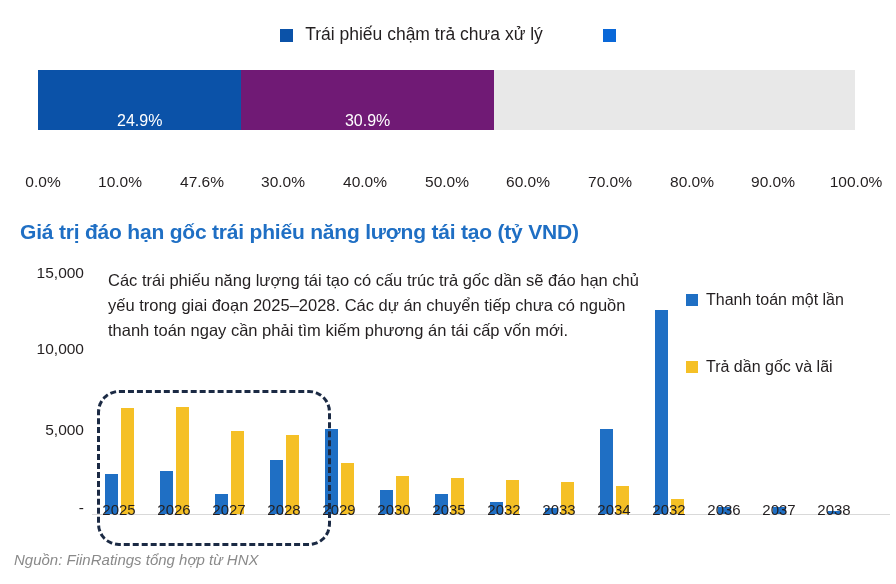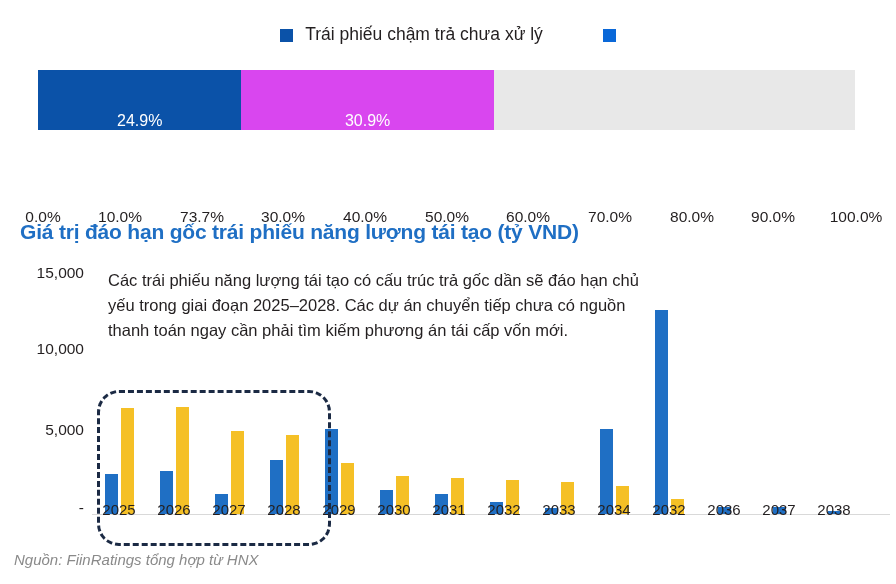--- a/index.html
+++ b/index.html
@@ -20,21 +20,21 @@
   .stack-wrap{
     position:absolute;left:38px;top:70px;width:817px;height:60px;
     background:#e8e8e8;display:flex;overflow:hidden;
   }
   .stack-seg{
     height:100%;display:flex;align-items:flex-end;justify-content:center;
     color:#ffffff;font-size:16px;
   }
 
   .pct-axis{
-    position:absolute;left:0;top:173px;width:896px;height:22px;margin-top:35px;
+    position:absolute;left:0;top:173px;width:896px;height:22px;
   }
   .pct-tick{
     position:absolute;top:0;transform:translateX(-50%);
     font-size:15.5px;color:#231f20;white-space:nowrap;
   }
 
   
   .chart-title{
     position:absolute;left:20px;top:220px;width:760px;
     font-size:21px;font-weight:bold;color:#1f6fc4;letter-spacing:-0.2px;
@@ -105,32 +105,32 @@
   </div>
   <div class="lg-item">
     <span class="lg-swatch" style="background:#0a68d8"></span>
   </div>
 </div>
 
 <div class="stack-wrap">
   <div class="stack-seg" style="width:24.9%;background:#0b52a8">
     <span>24.9%</span>
   </div>
-  <div class="stack-seg" style="width:30.9%;background:#d946ef">
+  <div class="stack-seg" style="width:30.9%;background:#701a75">
     <span>30.9%</span>
   </div>
   <div class="stack-seg" style="width:44.2%;background:#e8e8e8">
     <span></span>
   </div>
 </div>
 
 <div class="pct-axis">
   <span class="pct-tick" style="left:43px">0.0%</span>
   <span class="pct-tick" style="left:120px">10.0%</span>
-  <span class="pct-tick" style="left:202px">73.7%</span>
+  <span class="pct-tick" style="left:202px">47.6%</span>
   <span class="pct-tick" style="left:283px">30.0%</span>
   <span class="pct-tick" style="left:365px">40.0%</span>
   <span class="pct-tick" style="left:447px">50.0%</span>
   <span class="pct-tick" style="left:528px">60.0%</span>
   <span class="pct-tick" style="left:610px">70.0%</span>
   <span class="pct-tick" style="left:692px">80.0%</span>
   <span class="pct-tick" style="left:773px">90.0%</span>
   <span class="pct-tick" style="left:856px">100.0%</span>
 </div>
 
@@ -203,31 +203,39 @@
     </div>
   </div>
 
   <div class="x-axis">
     <span class="x-lab" style="left:27px">2025</span>
     <span class="x-lab" style="left:82px">2026</span>
     <span class="x-lab" style="left:137px">2027</span>
     <span class="x-lab" style="left:192px">2028</span>
     <span class="x-lab" style="left:247px">2029</span>
     <span class="x-lab" style="left:302px">2030</span>
-    <span class="x-lab" style="left:357px">2031</span>
+    <span class="x-lab" style="left:357px">2035</span>
     <span class="x-lab" style="left:412px">2032</span>
     <span class="x-lab" style="left:467px">2033</span>
     <span class="x-lab" style="left:522px">2034</span>
     <span class="x-lab" style="left:577px">2032</span>
     <span class="x-lab" style="left:632px">2036</span>
     <span class="x-lab" style="left:687px">2037</span>
     <span class="x-lab" style="left:742px">2038</span>
   </div>
 </div>
 
 <div class="highlight" style="left:97px;top:390px;width:228px;height:150px"></div>
 
 <div class="annotation">Các trái phiếu năng lượng tái tạo có cấu trúc trả gốc dần sẽ đáo hạn chủ yếu trong giai đoạn 2025–2028. Các dự án chuyển tiếp chưa có nguồn thanh toán ngay cần phải tìm kiếm phương án tái cấp vốn mới.</div>
 
 <div class="chart-legend">
+  <div class="cl-item">
+    <span class="cl-sw" style="background:#1f6fc4"></span>
+    <span class="cl-tx">Thanh toán một lần</span>
+  </div>
+  <div class="cl-item">
+    <span class="cl-sw" style="background:#f5c026"></span>
+    <span class="cl-tx">Trả dần gốc và lãi</span>
+  </div>
 </div>
 
 <div class="source">Nguồn: FiinRatings tổng hợp từ HNX</div>
 
 </body></html>

